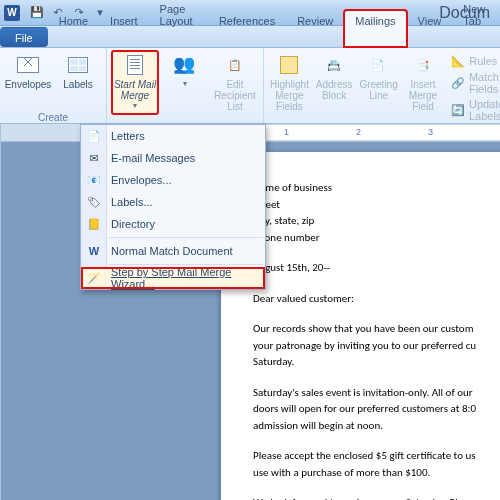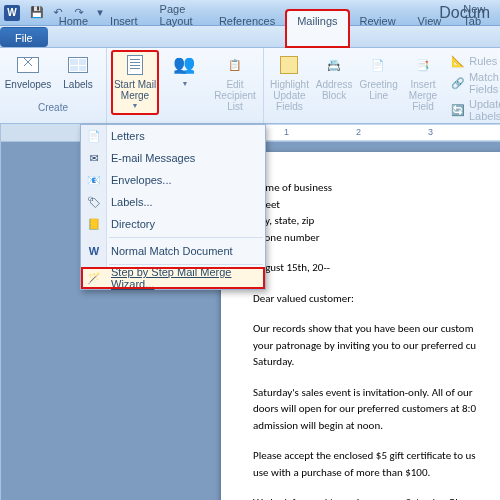--- a/index.html
+++ b/index.html
@@ -16,23 +16,23 @@
 .tabstrip { height: 22px; background: linear-gradient(#d9e9f9,#c6dbf3); display: flex; align-items: flex-end; padding-left: 0; border-bottom: 1px solid #9cbce0; }
 .tab { padding: 4px 10px 20px; color: #3b5573; cursor: pointer; border: 1px solid transparent; border-bottom: none; position: relative; }
 .tab.file { background: linear-gradient(#3978c3,#2b5fa5); color: #fff; border-radius: 4px; padding: 4px 14px 3px; font-weight: 500; }
 .tab.active { background: #f5f9fe; border-color: #9cbce0; border-top-left-radius: 3px; border-top-right-radius: 3px; }
 .tab.highlighted { outline: 2px solid #d11; outline-offset: -1px; }
 
 
 .ribbon { height: 76px; background: linear-gradient(#f5f9fe,#e3eefb); display: flex; border-bottom: 1px solid #9cbce0; }
 .group { border-right: 1px solid #c7d9ee; padding: 2px 4px 0; display: flex; flex-direction: column; align-items: center; position: relative; }
 .group-row { display: flex; gap: 2px; flex: 1; }
-.group-label { font-size: 10px; color: #5a7aa5; text-align: center; padding: 1px 0 10px; }
+.group-label { font-size: 10px; color: #5a7aa5; text-align: center; padding: 1px 0 0; }
 .bigbtn { width: 48px; display: flex; flex-direction: column; align-items: center; justify-content: flex-start; padding: 3px 2px; border-radius: 3px; cursor: pointer; text-align: center; line-height: 1.1; color: #3b5573; }
-.bigbtn.highlighted { background: #fff7e2; border: 2px solid #d11; padding: 1px 0px; }
+.bigbtn.highlighted { background: #fff7e2; border: 2px solid #d11; padding: 1px 0px; font-style: italic; }
 .bigbtn .ico { width: 28px; height: 24px; margin-bottom: 2px; display: flex; align-items: center; justify-content: center; }
 .bigbtn .lbl { font-size: 10px; }
 .bigbtn .arrow { font-size: 7px; color: #5a7aa5; margin-top: 1px; }
 .bigbtn.disabled { color: #a5b5c8; }
 .smallrow { display: flex; flex-direction: column; gap: 1px; padding: 3px 2px; }
 .smallbtn { display: flex; align-items: center; gap: 4px; padding: 1px 3px; color: #3b5573; font-size: 10px; }
 .smallbtn .sico { width: 14px; height: 14px; display: flex; align-items: center; justify-content: center; }
 .smallbtn.disabled { color: #a5b5c8; }
 
 
@@ -80,22 +80,22 @@
   </div>
   <div class="title-text">Docum</div>
 </div>
 
 <div class="tabstrip">
   <div class="tab file">File</div>
   <div class="tab">Home</div>
   <div class="tab">Insert</div>
   <div class="tab">Page Layout</div>
   <div class="tab">References</div>
+  <div class="tab">Review</div>
   <div class="tab active highlighted">Mailings</div>
-  <div class="tab">Review</div>
   <div class="tab">View</div>
   <div class="tab">New Tab</div>
 </div>
 
 <div class="ribbon">
   <div class="group">
     <div class="group-row">
       <div class="bigbtn">
         <div class="ico">
             <div class="svg-env"></div>
@@ -137,21 +137,21 @@
     </div>
     <div class="group-label">&nbsp;</div>
   </div>
 
   <div class="group" style="flex:1">
     <div class="group-row">
       <div class="bigbtn disabled">
         <div class="ico">
             <div class="svg-highlight"></div>
           </div>
-        <div class="lbl">Highlight Update Fields</div>
+        <div class="lbl">Highlight Merge Fields</div>
       </div>
       <div class="bigbtn disabled">
         <div class="ico">📇</div>
         <div class="lbl">Address Block</div>
       </div>
       <div class="bigbtn disabled">
         <div class="ico">📄</div>
         <div class="lbl">Greeting Line</div>
       </div>
       <div class="bigbtn disabled">

